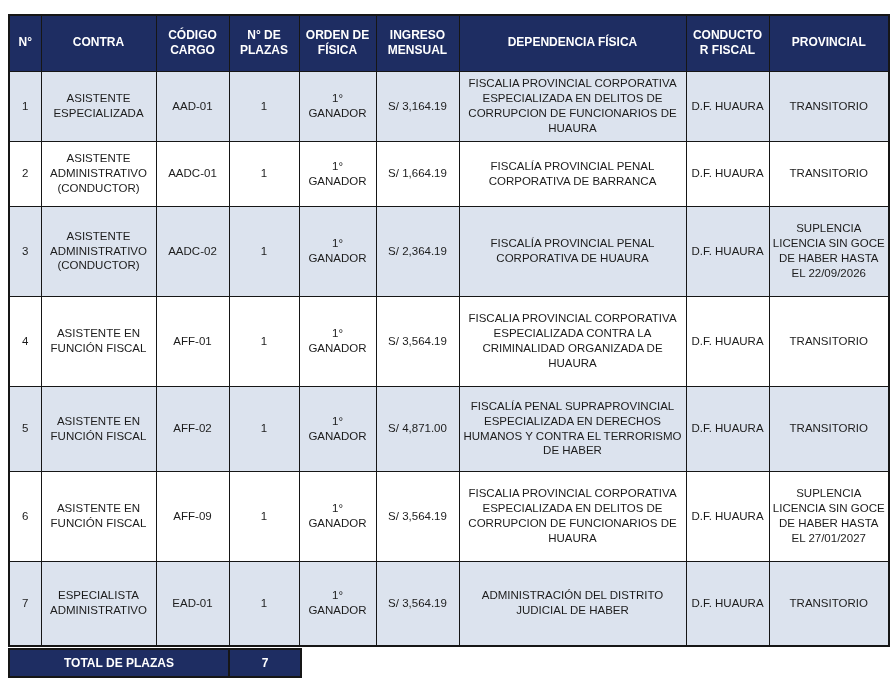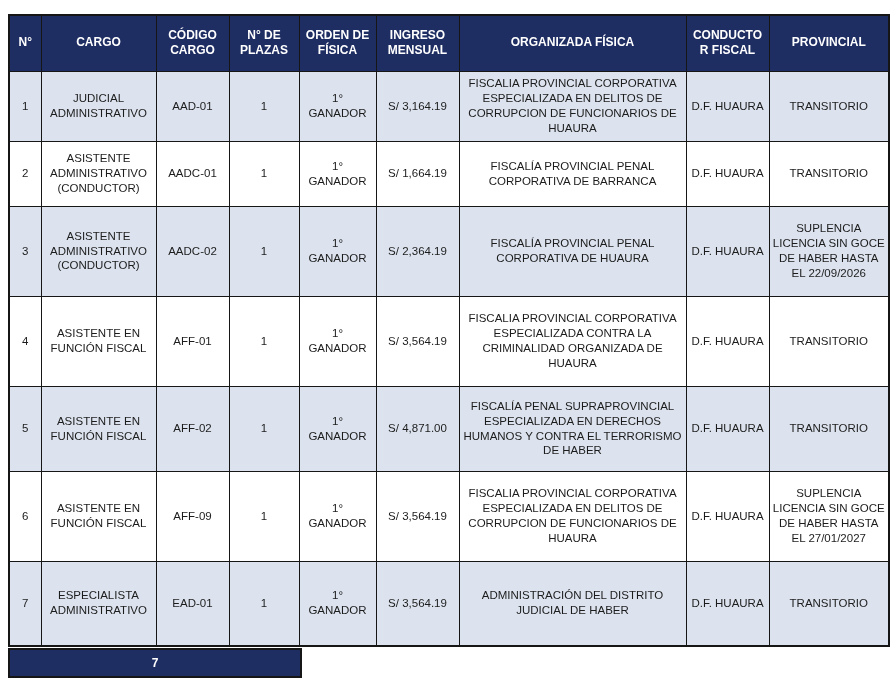--- a/index.html
+++ b/index.html
@@ -68,34 +68,34 @@
       <col class="c-plazas">
         <col class="c-orden">
         <col class="c-ingreso">
       <col class="c-dependencia">
         <col class="c-distrito">
         <col class="c-modalidad">
     </colgroup>
     <thead>
       <tr>
           <th>N°</th>
-          <th>CARGO</th>
+          <th>CONTRA</th>
           <th>CÓDIGO CARGO</th>
           <th>N° DE PLAZAS</th>
           <th>ORDEN DE FÍSICA</th>
           <th>INGRESO MENSUAL</th>
-          <th>ORGANIZADA FÍSICA</th>
+          <th>DEPENDENCIA FÍSICA</th>
           <th>CONDUCTOR FISCAL</th>
           <th>PROVINCIAL</th>
         </tr>
     </thead>
     <tbody>
         <tr>
           <td>1</td>
-          <td>JUDICIAL ADMINISTRATIVO</td>
+          <td>ASISTENTE ESPECIALIZADA</td>
           <td>AAD-01</td>
           <td>1</td>
           <td>1° GANADOR</td>
           <td>S/ 3,164.19</td>
           <td>FISCALIA PROVINCIAL CORPORATIVA ESPECIALIZADA EN DELITOS DE CORRUPCION DE FUNCIONARIOS DE HUAURA</td>
           <td>D.F. HUAURA</td>
           <td>TRANSITORIO</td>
         </tr>
         <tr>
           <td>2</td>
@@ -160,15 +160,16 @@
           <td>1° GANADOR</td>
           <td>S/ 3,564.19</td>
           <td>ADMINISTRACIÓN DEL DISTRITO JUDICIAL DE HABER</td>
           <td>D.F. HUAURA</td>
           <td>TRANSITORIO</td>
         </tr>
       </tbody>
   </table>
 
   <div class="footer-row">
+    <div class="footer-label">TOTAL DE PLAZAS</div>
     <div class="footer-total">7</div>
   </div>
 </div>
 
 </body></html>

